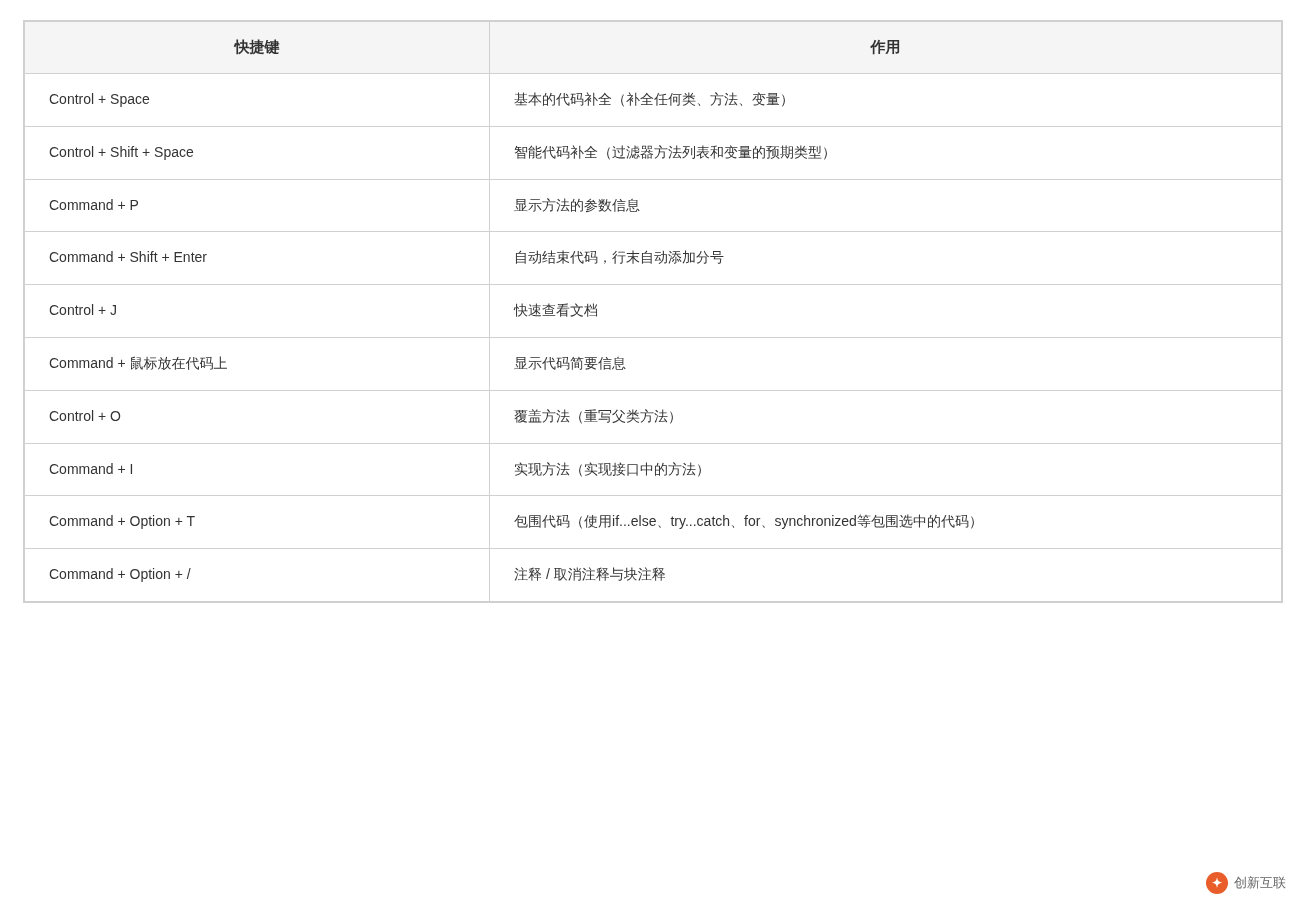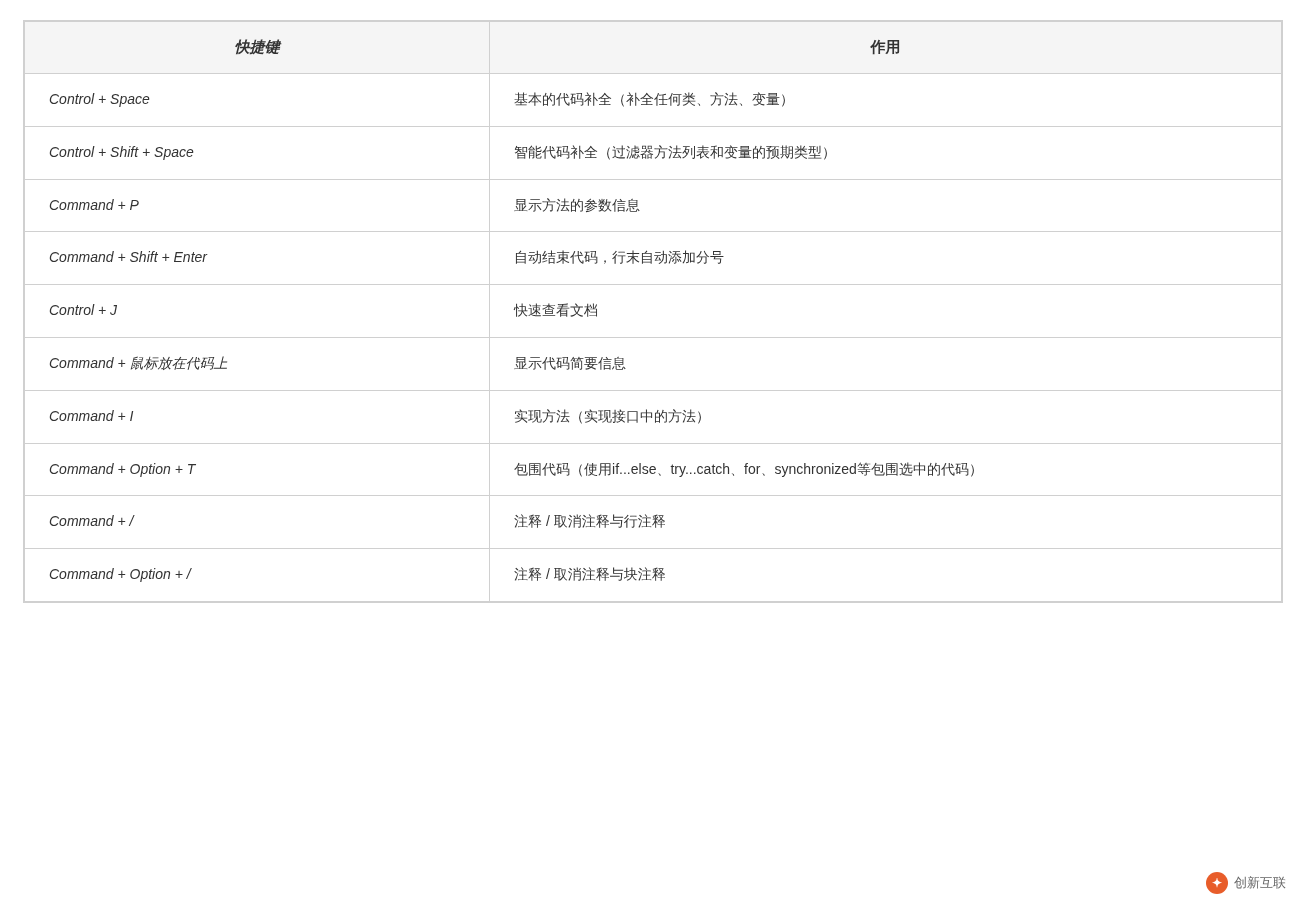--- a/index.html
+++ b/index.html
@@ -55,21 +55,20 @@
       background: #ffffff;
     }
 
     tbody tr {
       border-bottom: 1px solid #d0d0d0;
       margin-left: 24px;
     }
 
     .col-shortcut {
       width: 37%;
-      font-style: italic;
     }
 
     .col-description {
       width: 63%;
     }
 
     .watermark {
       position: fixed;
       bottom: 20px;
       right: 20px;
@@ -123,30 +122,30 @@
         </tr>
         <tr>
           <td class="col-shortcut">Control + J</td>
           <td class="col-description">快速查看文档</td>
         </tr>
         <tr>
           <td class="col-shortcut">Command + 鼠标放在代码上</td>
           <td class="col-description">显示代码简要信息</td>
         </tr>
         <tr>
+          <td class="col-shortcut">Control + O</td>
+          <td class="col-description">覆盖方法（重写父类方法）</td>
+        </tr>
+        <tr>
           <td class="col-shortcut">Command + I</td>
           <td class="col-description">实现方法（实现接口中的方法）</td>
         </tr>
         <tr>
           <td class="col-shortcut">Command + Option + T</td>
           <td class="col-description">包围代码（使用if...else、try...catch、for、synchronized等包围选中的代码）</td>
-        </tr>
-        <tr>
-          <td class="col-shortcut">Command + /</td>
-          <td class="col-description">注释 / 取消注释与行注释</td>
         </tr>
         <tr>
           <td class="col-shortcut">Command + Option + /</td>
           <td class="col-description">注释 / 取消注释与块注释</td>
         </tr>
       </tbody>
   </table>
 </div>
 
 <div class="watermark">

